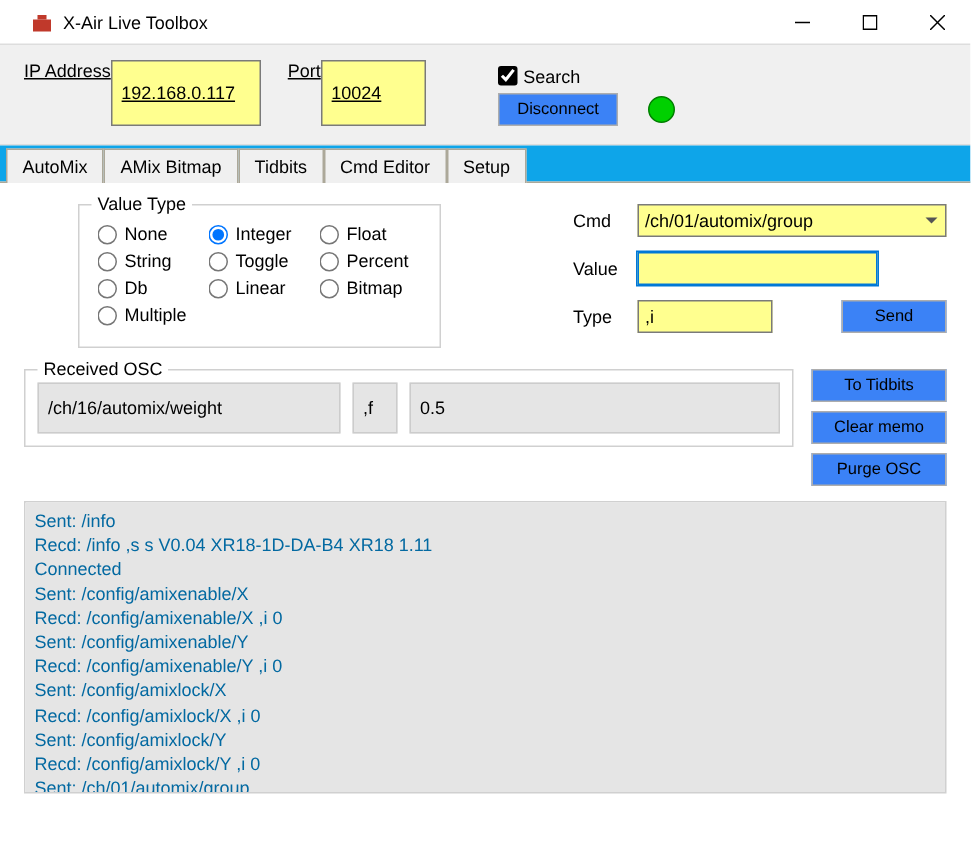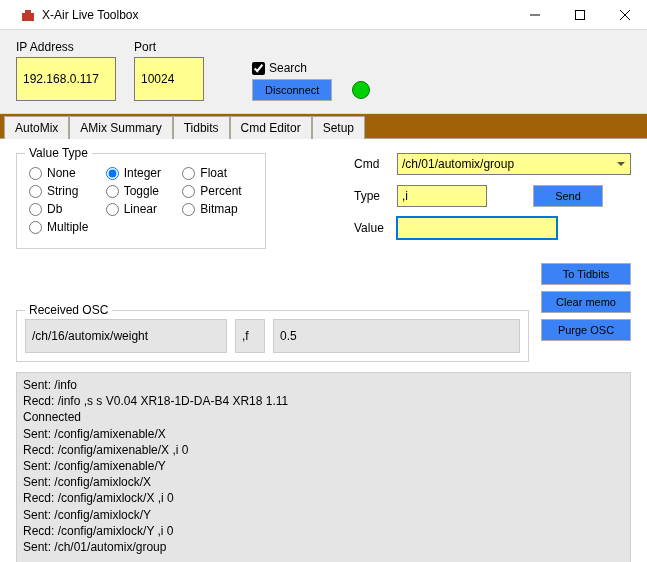--- a/index.html
+++ b/index.html
@@ -3,59 +3,59 @@
 <meta charset="utf-8">
 <style>
 * { box-sizing: border-box; margin: 0; padding: 0; font-family: 'Segoe UI', Tahoma, sans-serif; font-size: 12px; }
 body { background: #fff; width: 647px; height: 562px; overflow: hidden; }
 .titlebar { height: 30px; background: #fff; display: flex; align-items: center; padding-left: 20px; border-bottom: 1px solid #ddd; }
 .titlebar-icon { width: 16px; height: 16px; margin-right: 6px; }
 .titlebar-title { flex: 1; font-size: 12px; color: #000; }
 .winbtn { width: 45px; height: 29px; display: flex; align-items: center; justify-content: center; cursor: default; }
 .winbtn svg { width: 10px; height: 10px; }
 .conn-panel { background: #f0f0f0; padding: 10px 16px 12px 16px; display: flex; align-items: flex-end; gap: 18px; border-bottom: 1px solid #ddd; }
-.conn-field { display: flex; flex-direction: column; }
+.conn-field { display: flex; flex-direction: row; text-decoration: underline; }
 .conn-field label { font-size: 12px; color: #000; margin-bottom: 3px; }
 .conn-field input { background: #ffff8f; border: 1px solid #7a7a7a; padding: 14px 6px; font-size: 12px; }
 .ip-input { width: 100px; }
 .port-input { width: 70px; }
 .conn-right { display: flex; flex-direction: column; gap: 4px; margin-left: 30px; }
-.search-row { display: flex; align-items: center; gap: 4px; }
+.search-row { display: flex; align-items: flex-start; gap: 4px; }
 .search-row input[type=checkbox] { width: 13px; height: 13px; accent-color: #000; }
 .disc-row { display: flex; align-items: center; gap: 20px; }
 .btn { background: #3b82f6; border: 1px solid #adadad; padding: 4px 12px; font-size: 11px; cursor: default; }
 .status-dot { width: 18px; height: 18px; border-radius: 50%; background: #00d000; border: 1px solid #008000; }
-.tabs { display: flex; background: #a16207; padding: 0 4px; }
+.tabs { display: flex; background: #0ea5e9; padding: 0 4px; }
 .tab { padding: 4px 10px; background: #f0f0f0; border: 1px solid #aca899; border-bottom: none; margin-right: 0; margin-top: 2px; font-size: 12px; cursor: default; }
 .tab.active { background: #fff; border-bottom: 1px solid #fff; margin-top: 0; padding-top: 5px; padding-bottom: 5px; position: relative; z-index: 2; }
 .tab-content { border-top: 1px solid #aca899; margin-top: -1px; padding: 14px 16px; background: #fff; }
 .row1 { display: flex; gap: 40px; }
-.value-type-group { border: 1px solid #d0d0d0; padding: 8px 12px 12px 12px; width: 250px; position: relative; }
+.value-type-group { border: 1px solid #d0d0d0; padding: 8px 12px 12px 12px; width: 250px; position: relative; margin-left: 36px; }
 .group-title { position: absolute; top: -8px; left: 8px; background: #fff; padding: 0 4px; font-size: 12px; }
 .radio-grid { display: grid; grid-template-columns: repeat(3, 1fr); gap: 4px 6px; margin-top: 4px; }
 .radio-item { display: flex; align-items: center; gap: 5px; font-size: 12px; white-space: nowrap; }
 .radio-item input { width: 13px; height: 13px; }
 .cmd-panel { flex: 1; }
 .cmd-row { display: flex; align-items: center; gap: 8px; margin-bottom: 10px; margin-left: 48px; }
 .cmd-row label { width: 35px; font-size: 12px; }
 .cmd-select { flex: 1; background: #ffff8f; border: 1px solid #7a7a7a; padding: 2px 4px; font-size: 12px; height: 22px; }
 .cmd-select-wrap { position: relative; flex: 1; }
 .cmd-select-wrap::after { content: ''; position: absolute; right: 6px; top: 9px; width: 0; height: 0; border-left: 4px solid transparent; border-right: 4px solid transparent; border-top: 4px solid #555; pointer-events: none; }
 .type-input { width: 90px; background: #ffff8f; border: 1px solid #7a7a7a; padding: 2px 4px; font-size: 12px; height: 22px; }
 .value-input { width: 160px; background: #ffff8f; border: 1px solid #0078d7; padding: 2px 4px; font-size: 12px; height: 22px; outline: 1px solid #0078d7; }
 .side-btns { display: flex; flex-direction: column; gap: 6px; width: 90px; margin-left: auto; }
 .side-btns .btn { width: 100%; text-align: center; padding: 4px 6px; }
 .recv-section { margin-top: 14px; display: flex; gap: 12px; }
 .recv-left { flex: 1; }
-.recv-group { border: 1px solid #d0d0d0; padding: 6px 8px 8px 8px; position: relative; margin-top: 47px; }
+.recv-group { border: 1px solid #d0d0d0; padding: 6px 8px 8px 8px; position: relative; }
 .recv-fields { display: flex; gap: 8px; margin-top: 2px; }
 .recv-path { flex: 1; background: #e5e5e5; border: 1px solid #ccc; padding: 3px 6px; font-size: 12px; }
 .recv-type { width: 30px; background: #e5e5e5; border: 1px solid #ccc; padding: 3px 6px; font-size: 12px; text-align: left; }
 .recv-val { width: 247px; background: #e5e5e5; border: 1px solid #ccc; padding: 9px 6px; font-size: 12px; }
-.log-box { margin-top: 10px; border: 1px solid #d0d0d0; background: #e5e5e5; height: 195px; overflow-y: scroll; padding: 4px 6px; font-size: 12px; line-height: 1.35; color: #000000; }
+.log-box { margin-top: 10px; border: 1px solid #d0d0d0; background: #e5e5e5; height: 195px; overflow-y: scroll; padding: 4px 6px; font-size: 12px; line-height: 1.35; color: #0369a1; }
 .log-box div { white-space: nowrap; }
 </style>
 </head>
 <body>
 
 <div class="titlebar">
   <span class="titlebar-icon">
     <svg viewBox="0 0 16 16">
         <rect x="2" y="6" width="12" height="8" fill="#c0392b"></rect>
         <rect x="5" y="3" width="6" height="3" fill="#c0392b"></rect>
@@ -96,21 +96,21 @@
     </div>
     <div class="disc-row">
       <button class="btn">Disconnect</button>
       <div class="status-dot"></div>
     </div>
   </div>
 </div>
 
 <div class="tabs" id="tabs">
     <div class="tab">AutoMix</div>
-    <div class="tab">AMix Summary</div>
+    <div class="tab">AMix Bitmap</div>
     <div class="tab">Tidbits</div>
     <div class="tab">Cmd Editor</div>
     <div class="tab">Setup</div>
   </div>
 
 <div class="tab-content">
   <div class="row1">
     <div class="value-type-group">
       <div class="group-title">Value Type</div>
       <div class="radio-grid" id="radio-grid">
@@ -157,28 +157,28 @@
         </div>
     </div>
     <div class="cmd-panel">
       <div class="cmd-row">
         <label>Cmd</label>
         <div class="cmd-select-wrap">
           <input class="cmd-select" style="width: 100%;" value="/ch/01/automix/group">
         </div>
       </div>
       <div class="cmd-row">
+        <label>Value</label>
+        <input class="value-input" value="" style="">
+      </div>
+      <div class="cmd-row">
         <label>Type</label>
         <input class="type-input" value=",i" style="">
         <span style="width:30px"></span>
         <button class="btn" style="width:70px">Send</button>
-      </div>
-      <div class="cmd-row">
-        <label>Value</label>
-        <input class="value-input" value="" style="">
       </div>
     </div>
   </div>
 
   <div class="recv-section">
     <div class="recv-left">
       <div class="recv-group">
         <div class="group-title">Received OSC</div>
         <div class="recv-fields">
           <input class="recv-path" readonly="" value="/ch/16/automix/weight" style="">
@@ -194,19 +194,20 @@
     </div>
   </div>
 
   <div class="log-box" id="log-box">
       <div>Sent: /info</div>
       <div>Recd: /info ,s s   V0.04   XR18-1D-DA-B4   XR18   1.11</div>
       <div>Connected</div>
       <div>Sent: /config/amixenable/X</div>
       <div>Recd: /config/amixenable/X ,i 0</div>
       <div>Sent: /config/amixenable/Y</div>
+      <div>Recd: /config/amixenable/Y ,i 0</div>
       <div>Sent: /config/amixlock/X</div>
       <div>Recd: /config/amixlock/X ,i 0</div>
       <div>Sent: /config/amixlock/Y</div>
       <div>Recd: /config/amixlock/Y ,i 0</div>
       <div>Sent: /ch/01/automix/group</div>
     </div>
 </div>
 
 </body></html>

